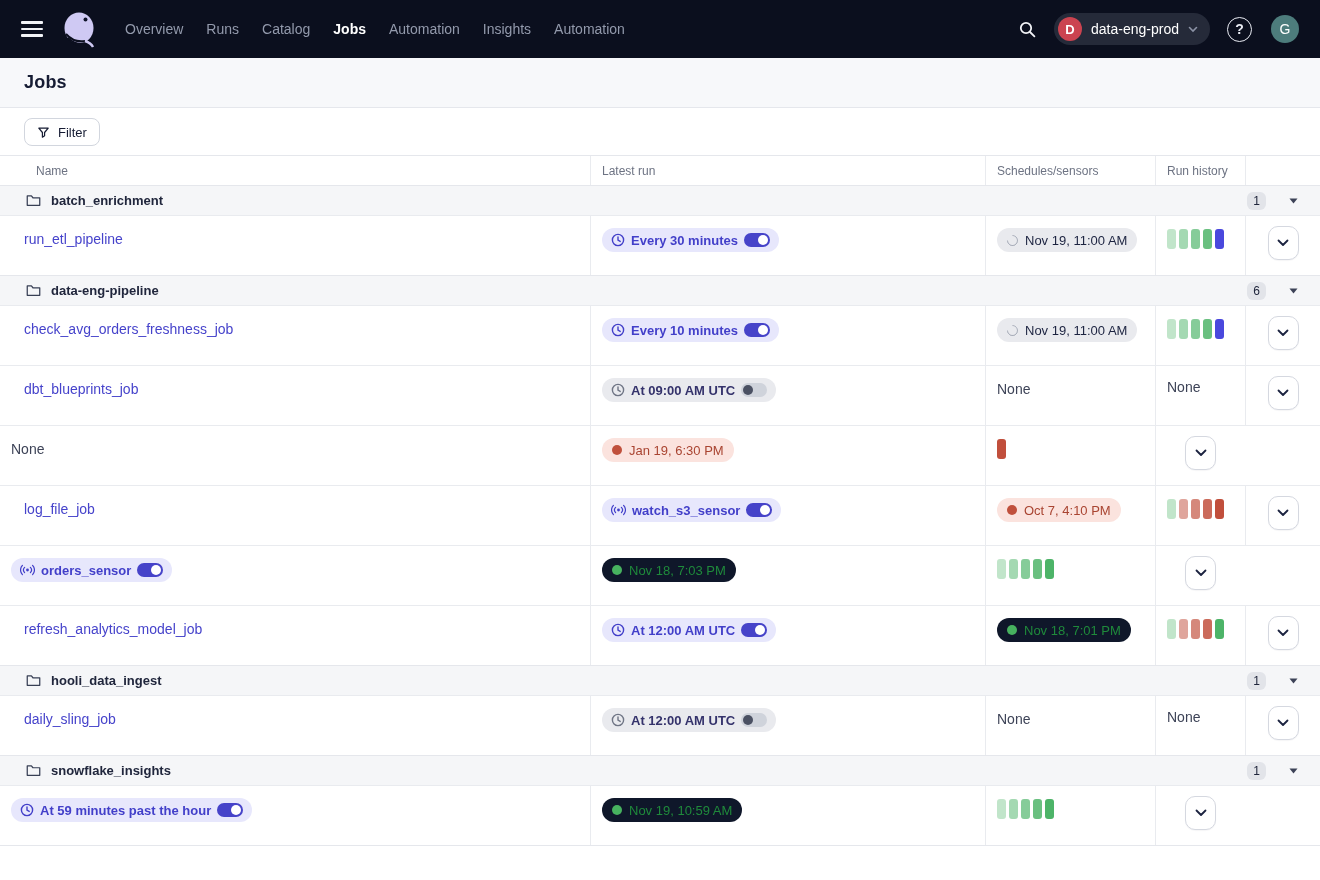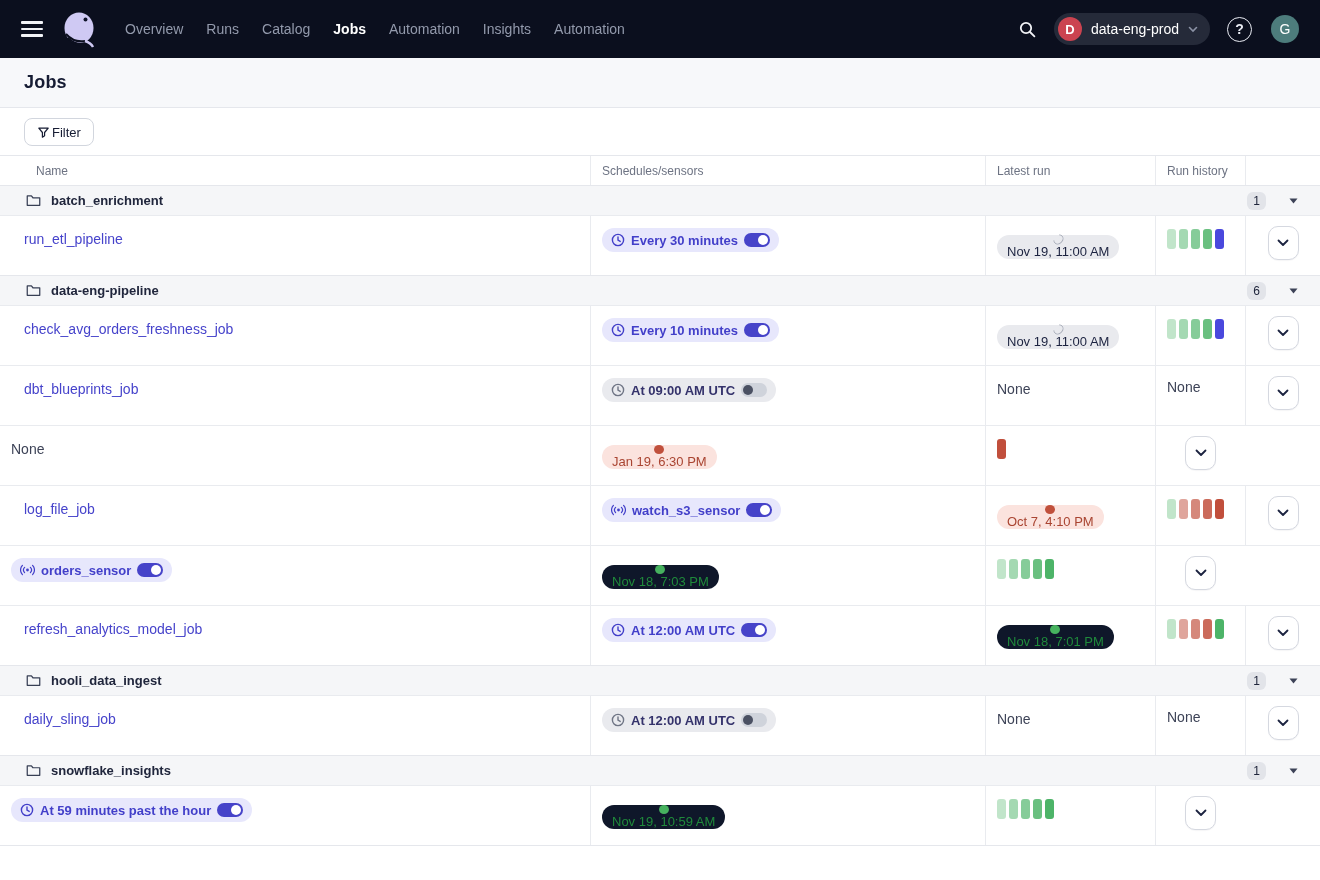--- a/index.html
+++ b/index.html
@@ -49,21 +49,21 @@
   }
   
   .title-bar {
     height: 50px; background: #f7f8fa; border-bottom: 1px solid #e5e7ec;
     display: flex; align-items: center; padding: 0 24px;
   }
   .title-bar h1 { font-size: 18px; font-weight: 700; color: #161c33; letter-spacing: .2px; }
   .filter-row { padding: 10px 24px 9px; background: #fff; }
   .filter-btn {
     height: 28px; border: 1px solid #d2d6de; border-radius: 8px; background: #fff;
-    display: inline-flex; align-items: center; gap: 2px; padding: 0 12px;
+    display: inline-flex; align-items: center; gap: 8px; padding: 0 12px;
     font-size: 13px; color: #161c33; cursor: pointer; font-family: inherit;
   }
   
   .jobs-table { border-top: 1px solid #e5e7ec; border-bottom: 1px solid #e5e7ec; }
   .thead, .trow { display: grid; grid-template-columns: 590px 395px 170px 90px 75px; }
   .thead { height: 29px; align-items: center; font-size: 12px; color: #6d7383; }
   .th { padding: 0 11px; }
   .th:first-child { padding-left: 36px; }
   .th + .th { border-left: 1px solid #e9ebef; height: 100%; display: flex; align-items: center; }
   .grow {
@@ -95,23 +95,23 @@
   .badge.off .bicon { color: #6f7585; }
   .bicon { display: flex; color: currentColor; }
   .toggle { width: 26px; height: 14px; border-radius: 7px; position: relative; display: inline-block; }
   .badge.on  .toggle { background: #4643c9; }
   .badge.off .toggle { background: #cfd3db; }
   .knob { width: 10px; height: 10px; border-radius: 50%; position: absolute; top: 2px; }
   .badge.on  .knob { background: #ffffff; right: 2px; }
   .badge.off .knob { background: #4b5163; left: 2px; }
   
   .run-badge {
-    display: inline-flex; align-items: center; height: 24px;
+    display: inline-flex; align-items: center; gap: 7px; height: 24px;
     border-radius: 12px; padding: 0 10px; font-size: 13px; cursor: pointer;
-    margin-top: -2px; white-space: nowrap; flex-direction: column;
+    margin-top: -2px; white-space: nowrap;
   }
   .run-badge.in_progress { background: #e9eaee; color: #1c2340; }
   .run-badge.failure     { background: #fbe3de; color: #a94431; }
   .run-badge.success     { background: #0f172a; color: #1f8a3b; }
   .spinner {
     width: 11px; height: 11px; border-radius: 50%;
     border: 1.6px solid #a9aeba; border-top-color: transparent;
     transform: rotate(-45deg); display: inline-block;
   }
   .dot { width: 10px; height: 10px; border-radius: 50%; display: inline-block; }
@@ -187,22 +187,22 @@
     <svg width="13" height="13" viewBox="0 0 18 18">
       <path d="M2.5 3h13l-5 6v4.5l-3 2V9l-5-6z" fill="none" stroke="#161c33" stroke-width="1.7" stroke-linejoin="round"></path>
     </svg>
     <span>Filter</span>
   </button>
 </div>
 
 <div class="jobs-table">
   <div class="thead">
     <div class="th">Name</div>
+    <div class="th">Latest run</div>
     <div class="th">Schedules/sensors</div>
-    <div class="th">Latest run</div>
     <div class="th">Run history</div>
     <div class="th"></div>
   </div>
   <div id="table-body">
   <div class="grow">
     <svg width="15" height="13" viewBox="0 0 18 15">
       <path d="M1.5 2h5l1.8 2.2h8.2v9H1.5v-11z" fill="none" stroke="#384055" stroke-width="1.5" stroke-linejoin="round"></path>
     </svg>
     <span class="gname">batch_enrichment</span>
     <span class="gspacer"></span>

